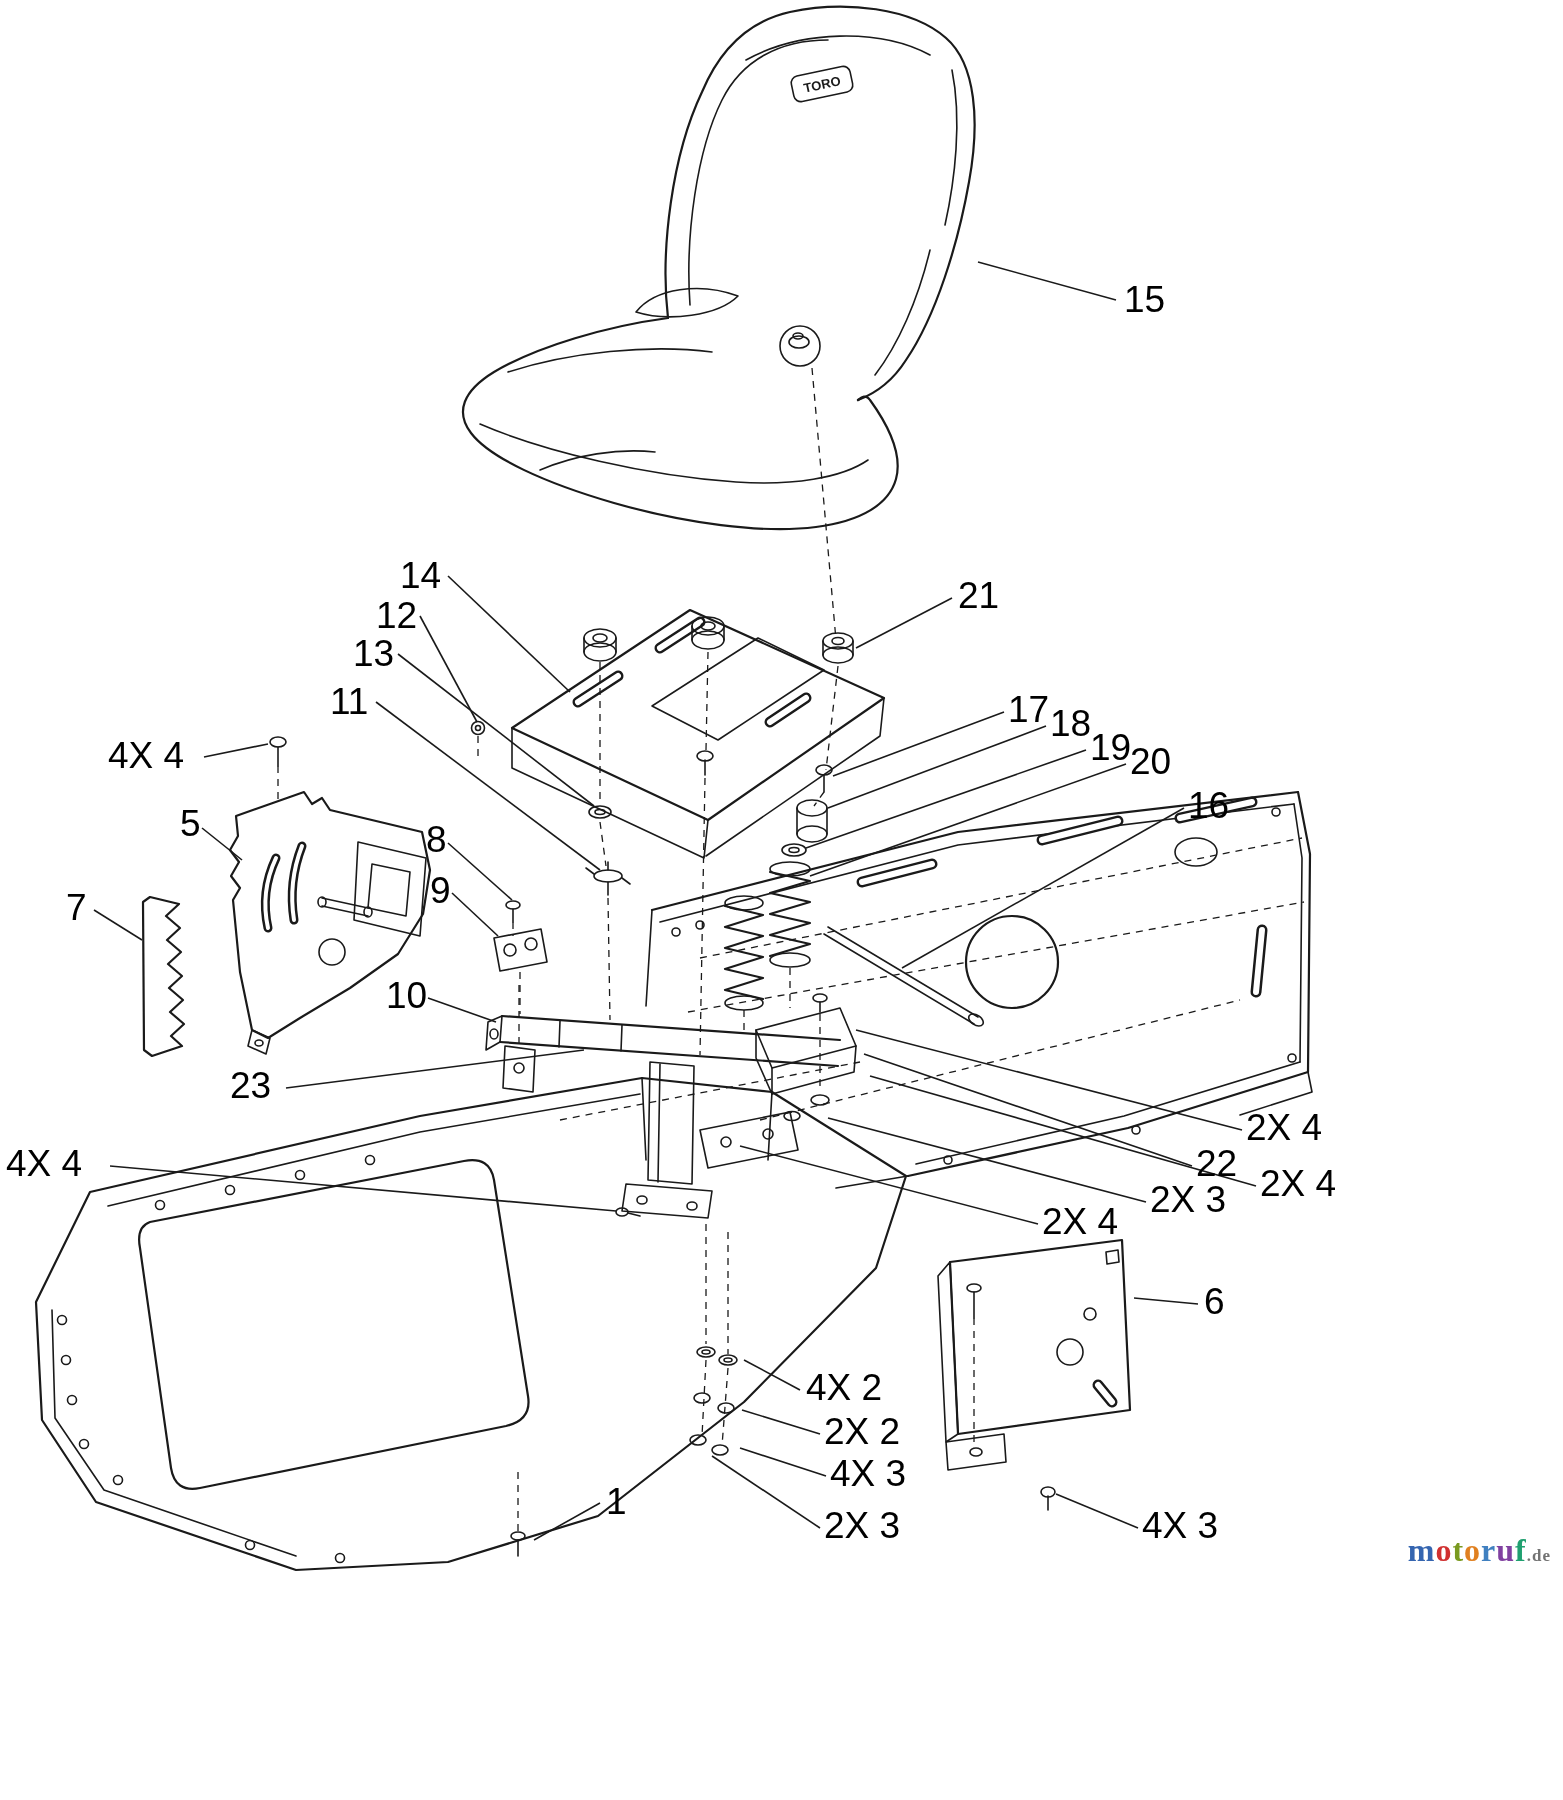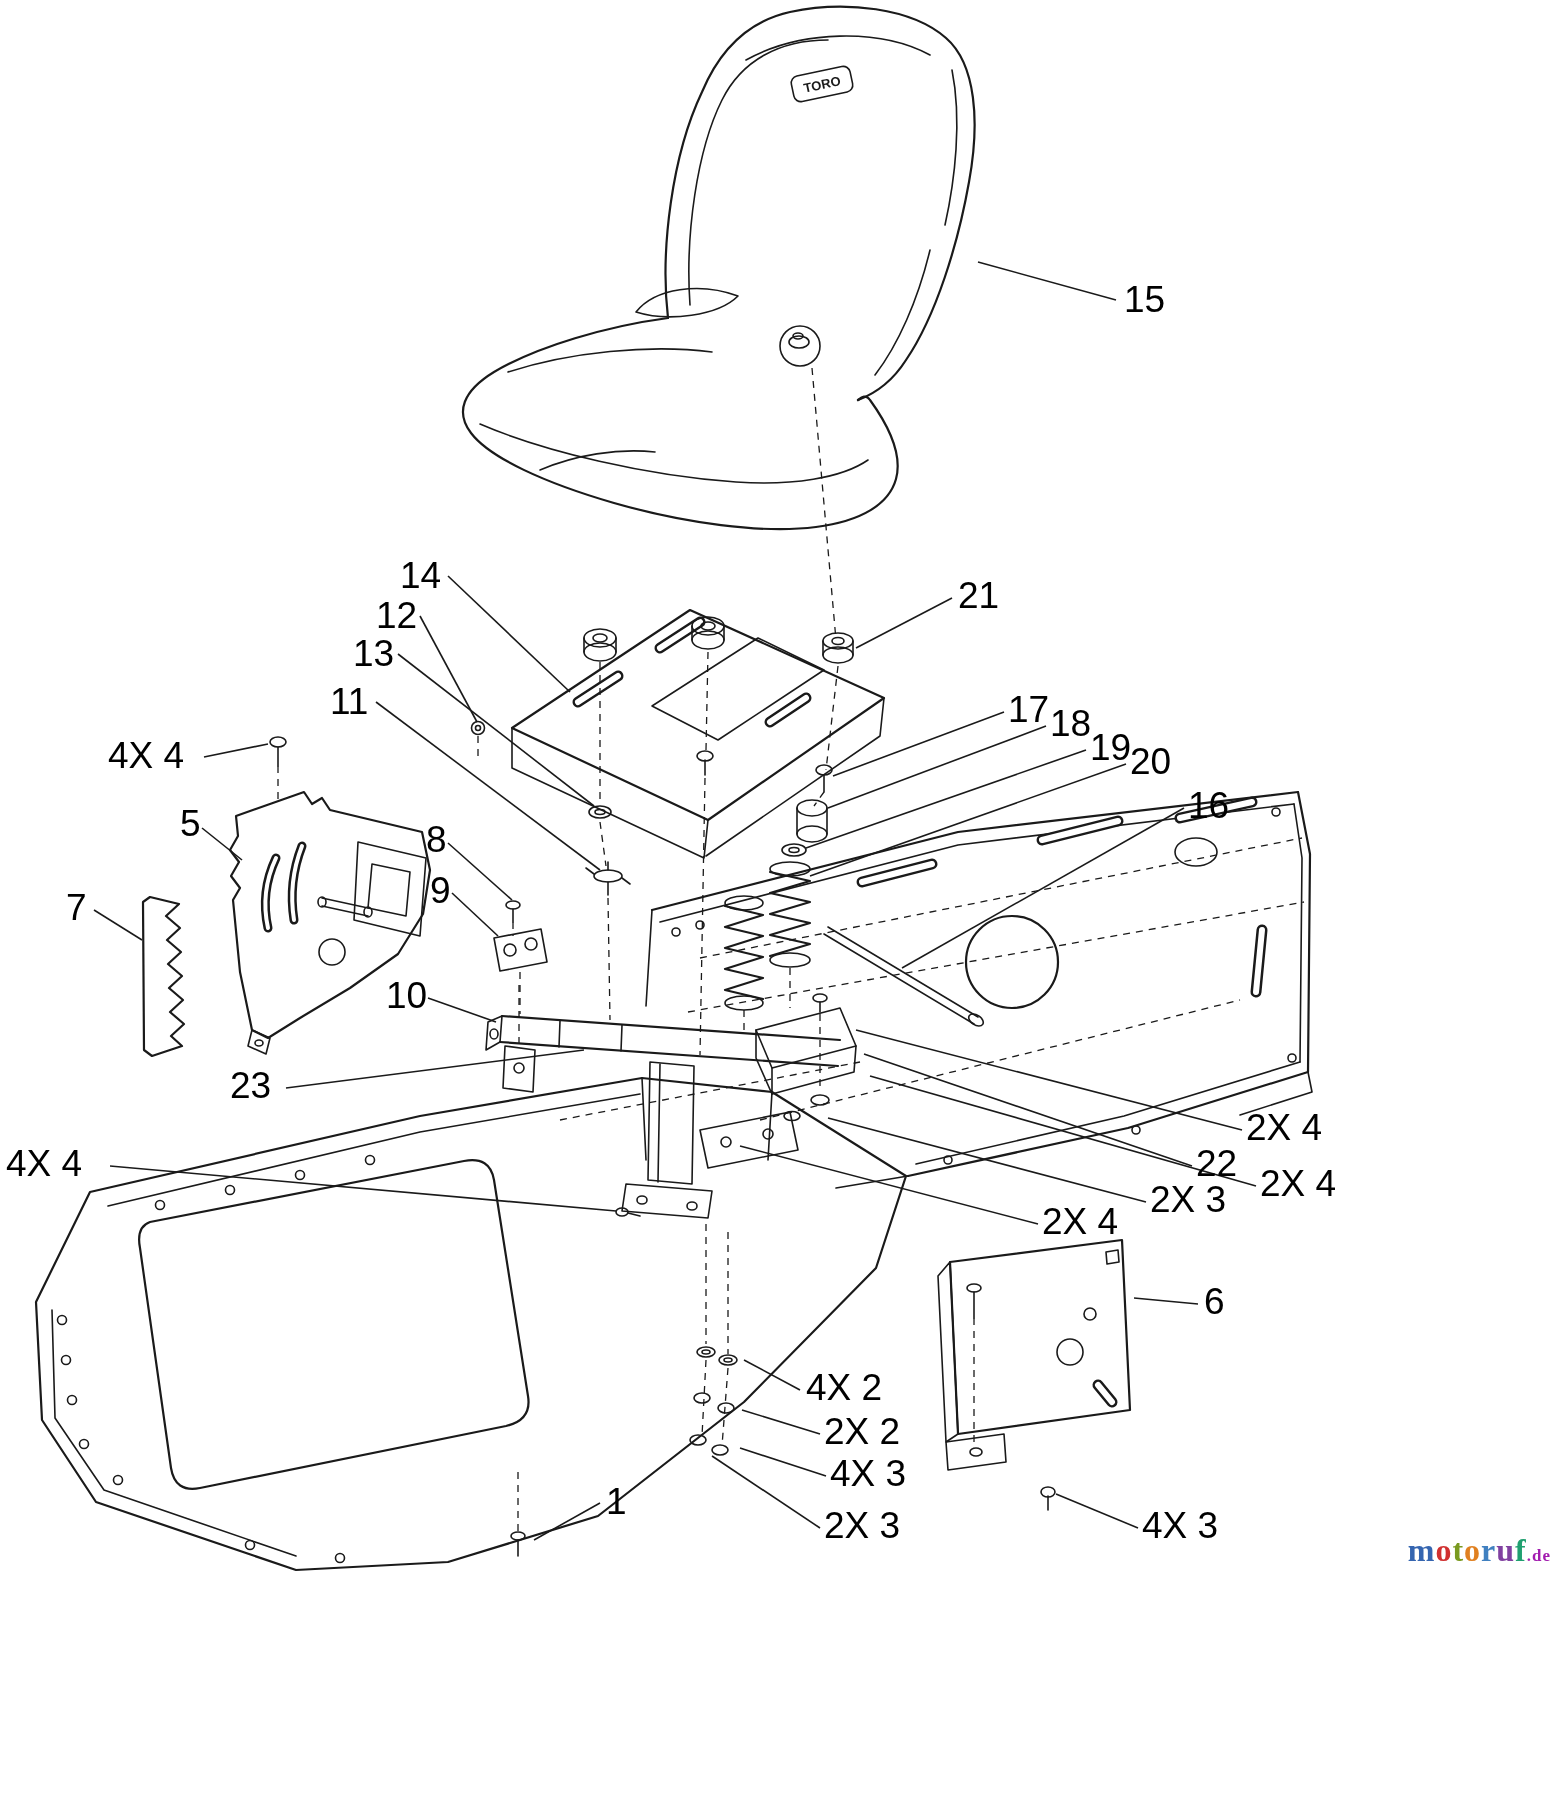--- a/index.html
+++ b/index.html
@@ -16,21 +16,21 @@
   .arcB{stroke:#1a1a1a;stroke-width:9;fill:none;stroke-linecap:round;}
   .arcW{stroke:#ffffff;stroke-width:4;fill:none;stroke-linecap:round;}
   .leader{stroke:#1a1a1a;stroke-width:1.6;fill:none;}
   .callout{font-family:"Liberation Sans",sans-serif;font-size:37px;fill:#000;}
   .badge-text{font-family:"Liberation Sans",sans-serif;font-size:13px;font-weight:bold;fill:#1a1a1a;}
   .watermark{
     position:absolute;right:12px;top:1534px;
     font-family:"Liberation Serif",serif;font-weight:bold;font-size:32px;line-height:1;
     letter-spacing:1px;
   }
-  .watermark .tld{font-size:17px;color:#a21caf;font-weight:bold;}
+  .watermark .tld{font-size:17px;color:#737373;font-weight:bold;}
 </style>
 </head>
 <body>
 
 <div class="stage">
 
 <svg width="1563" height="1800" viewBox="0 0 1563 1800">
 
   <g>
     <path class="ln2" d="M 668,318 C 660,250 672,155 702,92 C 718,54 745,22 790,12 C 845,0 912,8 946,38 C 976,64 980,122 969,182 C 958,244 936,316 906,360 C 892,382 874,394 858,400"></path>

